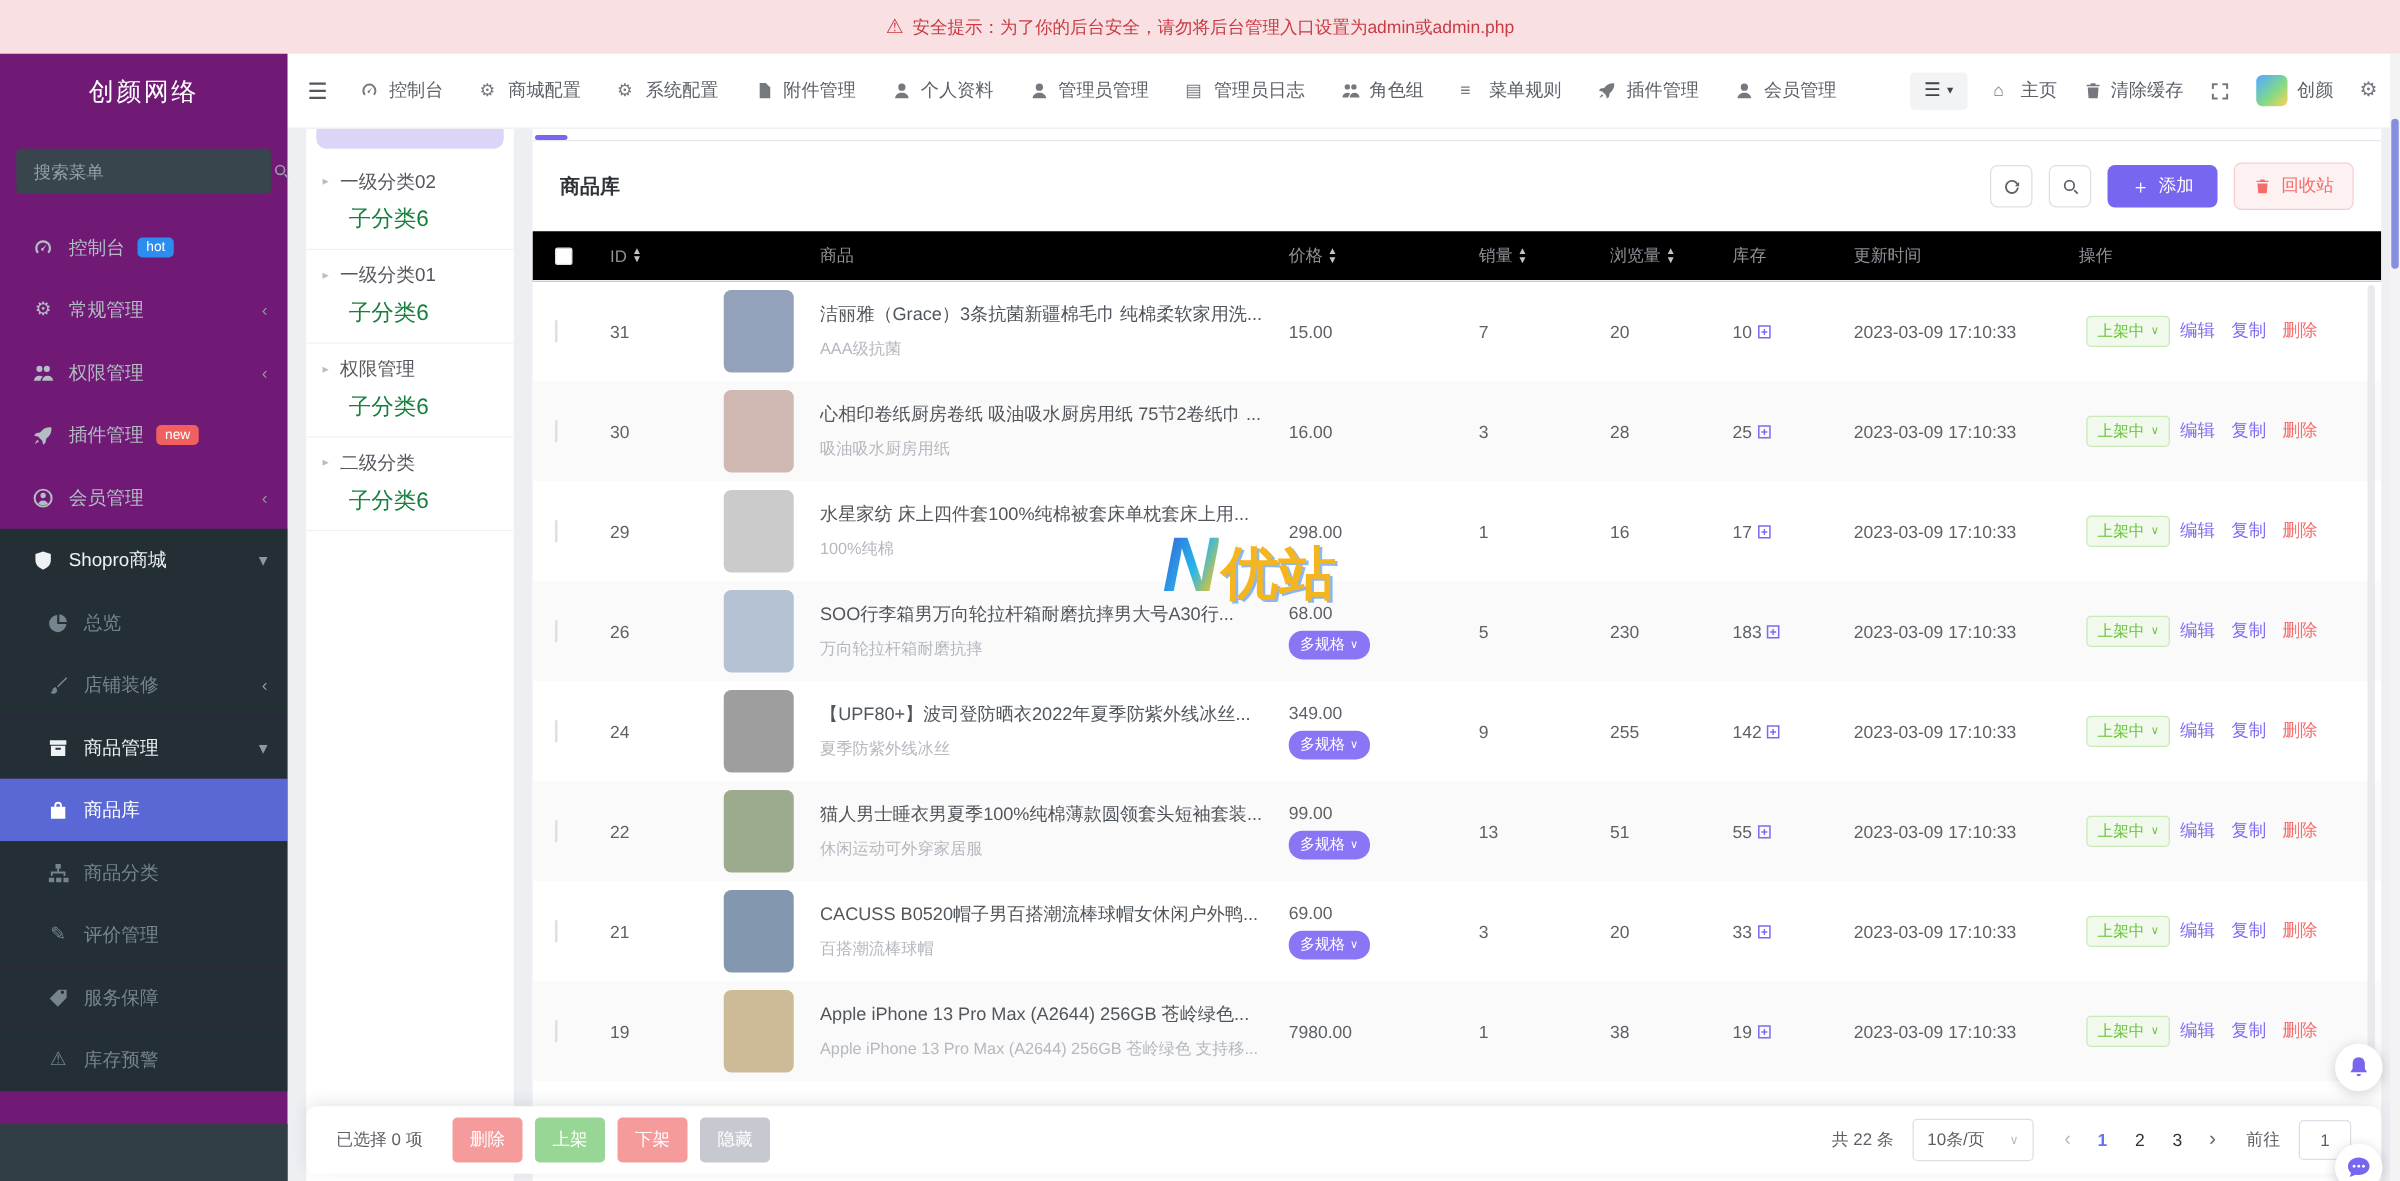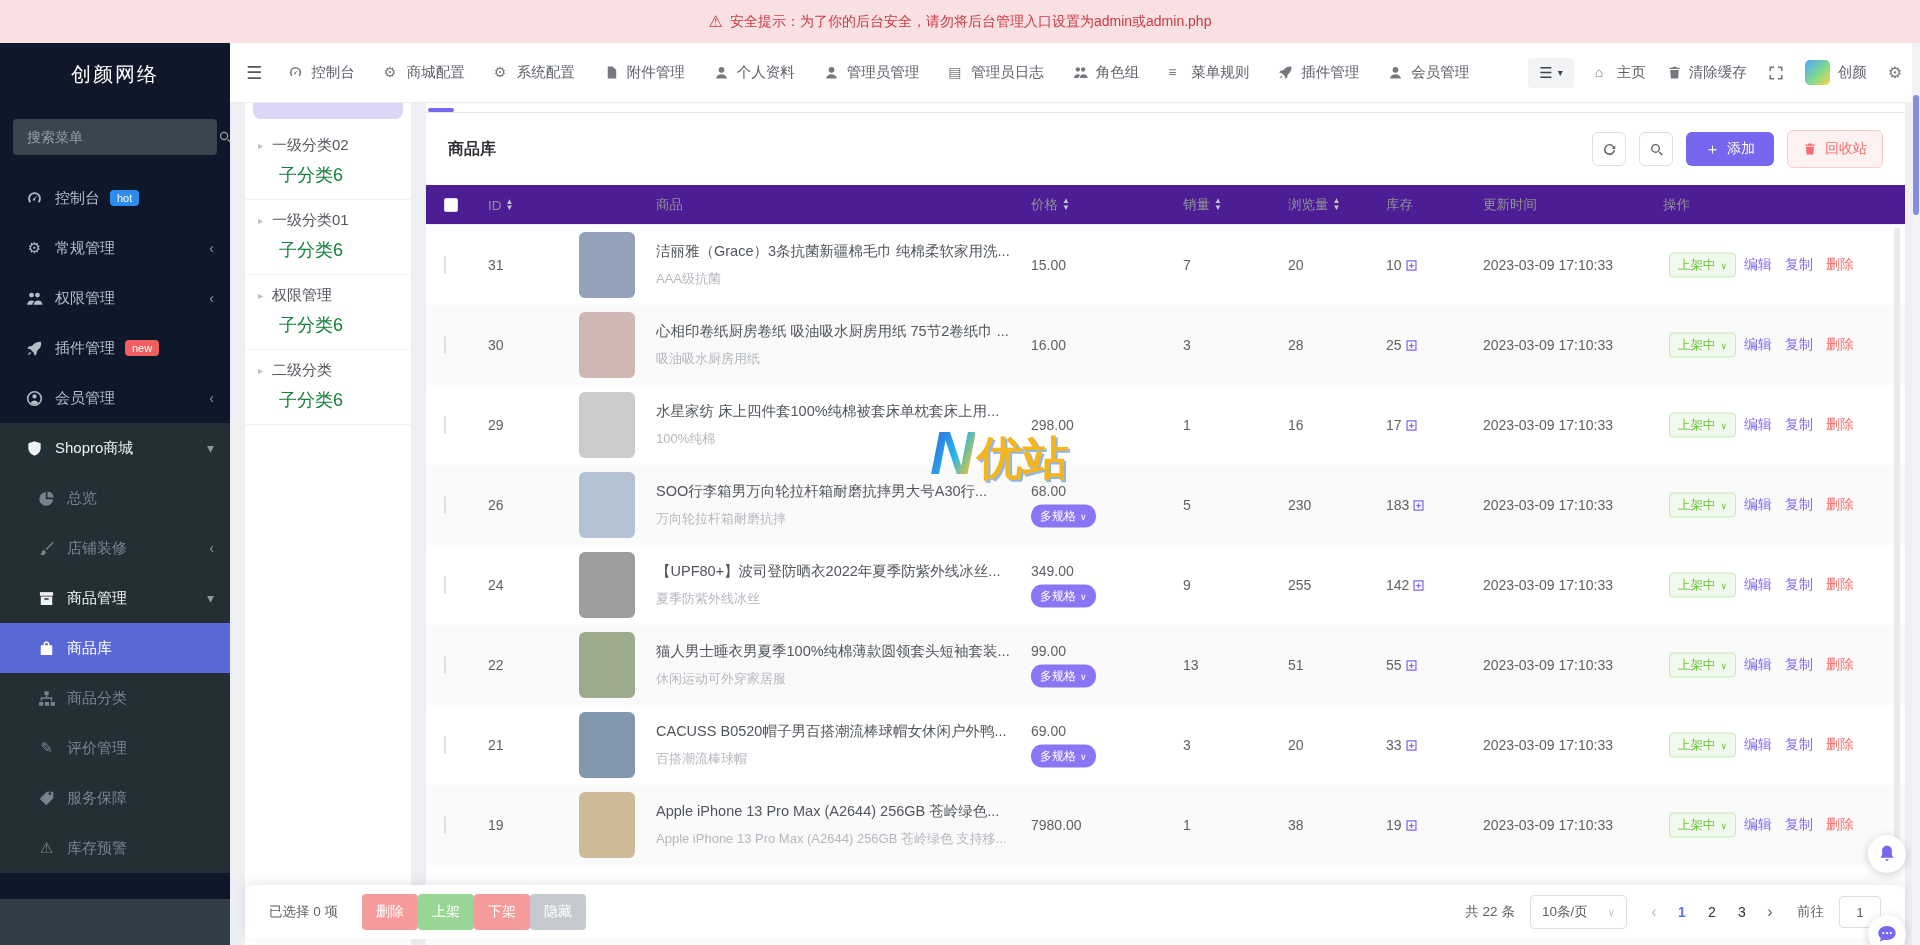--- a/index.html
+++ b/index.html
@@ -7,21 +7,21 @@
   *{box-sizing:border-box;}
   .ic{width:16px;height:16px;flex:0 0 auto;}
   .ic-t{font-size:15px;line-height:1;flex:0 0 auto;}
 
   
   .warning{position:absolute;top:0;left:0;right:0;height:43px;background:#f8e0e3;
     color:#c93a43;display:flex;align-items:center;justify-content:center;gap:7px;font-size:14px;}
   .warning .ic-t{font-size:16px;}
 
   
-  .sidebar{position:absolute;top:43px;left:0;width:230px;bottom:0;background:#0f172a;z-index:6;}
+  .sidebar{position:absolute;top:43px;left:0;width:230px;bottom:0;background:#701a75;z-index:6;}
   .brand{height:62px;line-height:62px;text-align:center;color:#fff;font-size:20px;letter-spacing:2px;}
   .side-search{margin:14px 13px 16px;height:36px;background:#39454d;border-radius:4px;
     display:flex;align-items:center;padding:0 12px;gap:8px;}
   .side-search input{flex:1;background:transparent;border:none;outline:none;color:#cfd7db;font-size:14px;}
   .side-search input::placeholder{color:#93a0a7;}
   .side-search .ic{color:#93a0a7;width:14px;height:14px;}
   .menu{position:absolute;top:130px;left:0;right:0;bottom:46px;overflow:hidden;}
   .mitem{height:50px;display:flex;align-items:center;padding:0 16px 0 26px;color:#b2bdc4;
     font-size:15px;cursor:pointer;position:relative;}
   .mitem .ic,.mitem .ic-t{margin-right:12px;color:inherit;width:17px;height:17px;text-align:center;}
@@ -72,21 +72,21 @@
     display:flex;align-items:center;justify-content:center;color:#5f6368;margin-left:13px;cursor:pointer;}
   .iconbtn .ic{width:15px;height:15px;}
   .addbtn{height:34px;padding:0 19px;background:#7766f0;color:#fff;border:none;border-radius:6px;
     display:flex;align-items:center;gap:7px;font-size:14px;margin-left:13px;cursor:pointer;}
   .addbtn .plus{font-size:15px;}
   .recyclebtn{height:38px;padding:0 15px;background:#fdf1f1;border:1px solid #f9cdcd;color:#f56c6c;
     border-radius:6px;display:flex;align-items:center;gap:8px;font-size:14px;margin-left:13px;cursor:pointer;}
   .recyclebtn .ic{width:14px;height:14px;}
 
   
-  .thead{height:40px;background:#4c1d95;border-bottom:1px solid #ebeef5;position:relative;
+  .thead{height:40px;background:#000000;border-bottom:1px solid #ebeef5;position:relative;
     color:#8e9298;font-size:13.5px;}
   .th{position:absolute;top:50%;transform:translateY(-50%);display:flex;align-items:center;gap:4px;white-space:nowrap;}
   .sort{display:flex;flex-direction:column;line-height:6.5px;font-size:8px;color:#c0c4cc;cursor:pointer;}
   .cbx{width:14px;height:14px;border:1px solid #dcdfe6;border-radius:2px;background:#fff;cursor:pointer;}
   .tbody{position:relative;height:660px;overflow:hidden;}
   .trow{height:80px;position:relative;}
   .trow:nth-child(even){background:#fafafa;}
   .cell{position:absolute;top:50%;transform:translateY(-50%);color:#5d6166;font-size:14px;white-space:nowrap;}
   .c-cb{left:18px;}
   .c-id{left:62px;}
@@ -117,21 +117,21 @@
   .wm-n{font-size:62px;line-height:.9;font-style:italic;
     background:linear-gradient(115deg,#2f7de0 20%,#27b7ea 55%,#f5c520 90%);
     -webkit-background-clip:text;background-clip:text;color:transparent;}
   .wm-t{font-size:46px;line-height:1;color:#f5b51e;text-shadow:2px 2px 0 rgba(47,125,224,.55);}
 
   
   .bulkbar{position:absolute;left:15px;right:15px;bottom:6px;height:54px;background:#fff;border-radius:8px;
     box-shadow:0 -3px 12px rgba(31,45,61,.10);display:flex;align-items:center;padding:0 24px;z-index:10;}
   .sel-text{font-size:13.5px;color:#5d6166;}
   .bulkbtn{height:36px;min-width:56px;padding:0 12px;border:none;border-radius:4px;color:#fff;
-    font-size:14px;margin-left:0;cursor:pointer;}
+    font-size:14px;margin-left:10px;cursor:pointer;}
   .bulkbtn:first-of-type{margin-left:24px;}
   .bar-right{margin-left:auto;display:flex;align-items:center;gap:15px;font-size:13.5px;color:#5d6166;}
   .pagesize{height:34px;border:1px solid #dcdfe6;border-radius:4px;padding:0 11px;display:flex;
     align-items:center;gap:20px;cursor:pointer;background:#fff;}
   .pagesize .v{color:#b9bdc3;font-size:10px;}
   .pg{display:flex;align-items:center;gap:2px;}
   .pnum{min-width:28px;height:30px;display:flex;align-items:center;justify-content:center;
     font-size:14px;color:#303133;cursor:pointer;}
   .pnum.active{color:#6373f0;font-weight:700;}
   .parrow{min-width:24px;height:30px;display:flex;align-items:center;justify-content:center;

